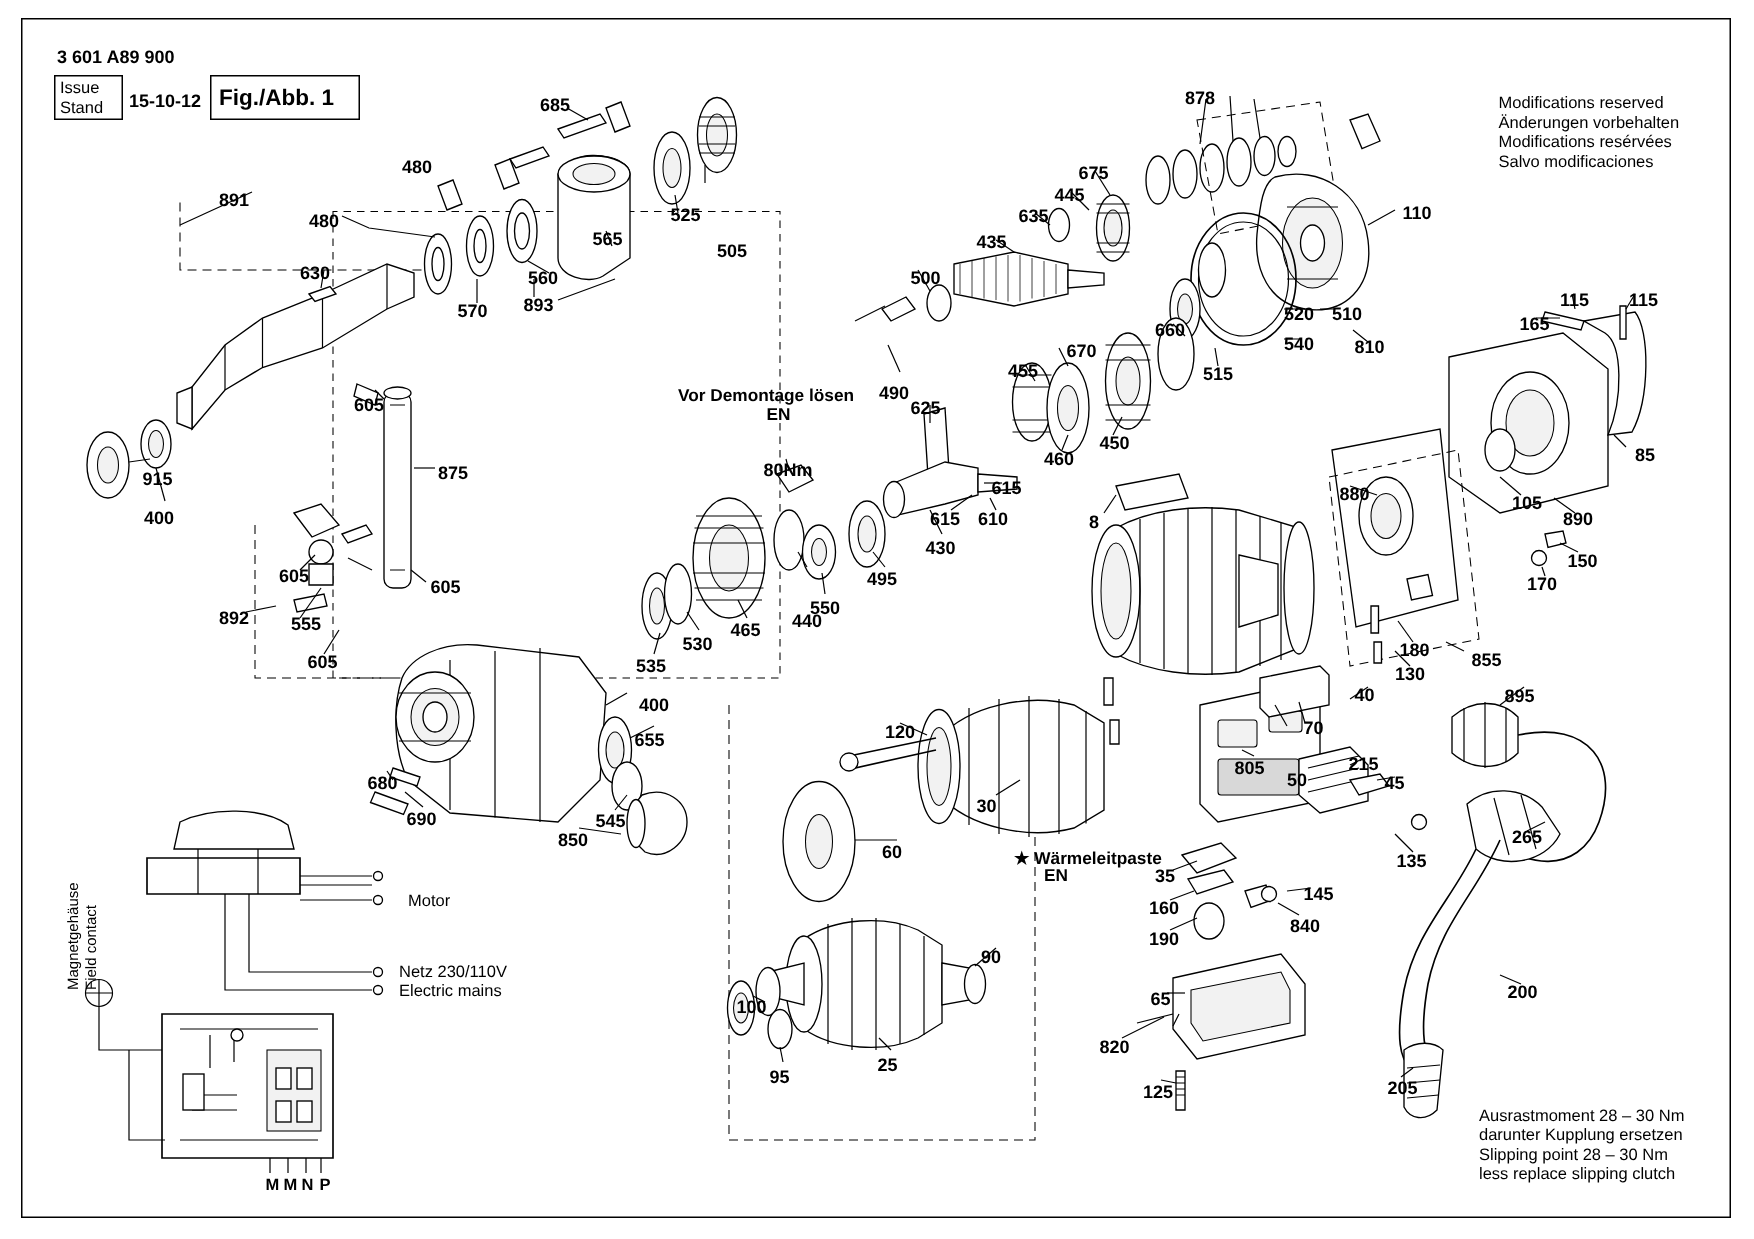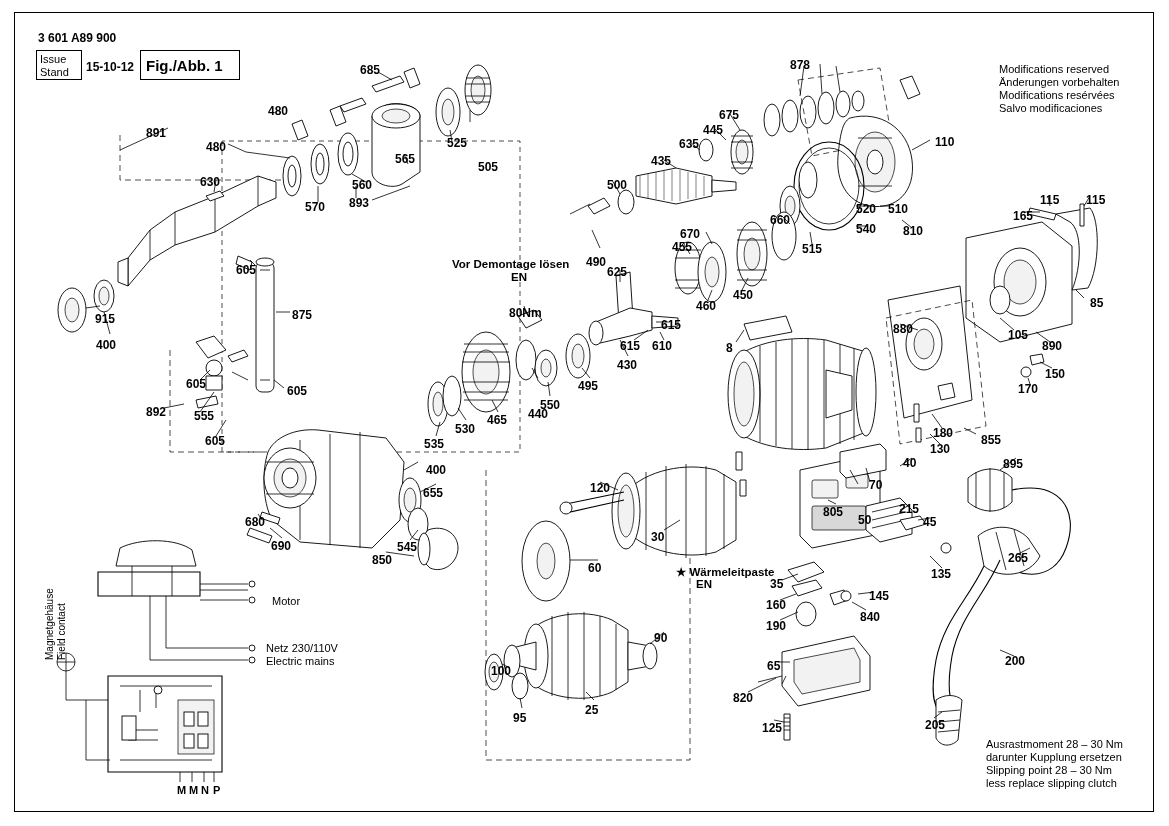--- a/index.html
+++ b/index.html
@@ -469,21 +469,21 @@
       <div class="num" style="left: 607px; top: 178px;">500</div>
       <div class="num" style="left: 1040px; top: 193px;">115</div>
       <div class="num" style="left: 1086px; top: 193px;">115</div>
       <div class="num" style="left: 1013px; top: 209px;">165</div>
       <div class="num" style="left: 856px; top: 202px;">520</div>
       <div class="num" style="left: 888px; top: 202px;">510</div>
       <div class="num" style="left: 856px; top: 222px;">540</div>
       <div class="num" style="left: 903px; top: 224px;">810</div>
       <div class="num" style="left: 770px; top: 213px;">660</div>
       <div class="num" style="left: 802px; top: 242px;">515</div>
-      <div class="num" style="left: 680px; top: 227px;">670</div>
+      <div class="num" style="left: 711px; top: 227px;">670</div>
       <div class="num" style="left: 672px; top: 240px;">455</div>
       <div class="num" style="left: 586px; top: 255px;">490</div>
       <div class="num" style="left: 607px; top: 265px;">625</div>
       <div class="num" style="left: 696px; top: 299px;">460</div>
       <div class="num" style="left: 733px; top: 288px;">450</div>
       <div class="num" style="left: 1090px; top: 296px;">85</div>
       <div class="num" style="left: 236px; top: 263px;">605</div>
       <div class="num" style="left: 292px; top: 308px;">875</div>
       <div class="num" style="left: 95px; top: 312px;">915</div>
       <div class="num" style="left: 96px; top: 338px;">400</div>

